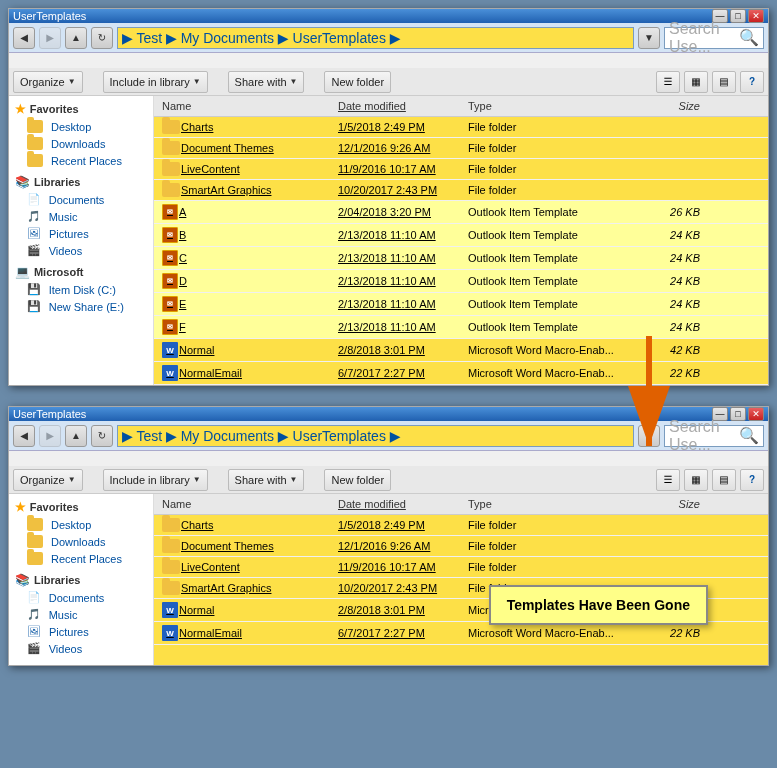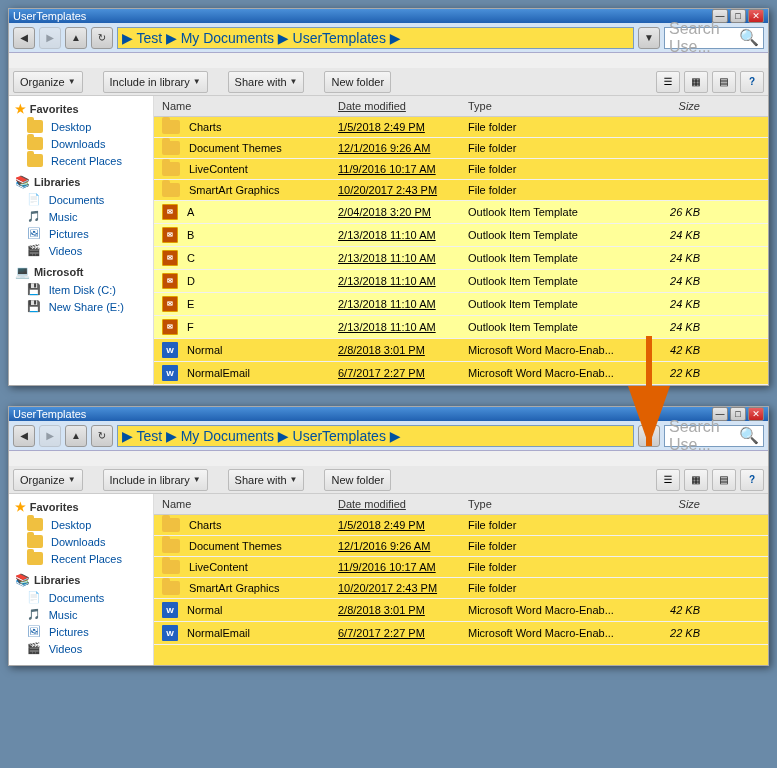--- a/index.html
+++ b/index.html
@@ -239,22 +239,23 @@
       font-size: 11px;
       border-bottom: 1px solid #f0f0f0;
       cursor: pointer;
     }
     .file-row.highlighted {
       background: #ffff99;
     }
     .file-row .col-name {
       display: flex;
       align-items: center;
-      gap: 9px;
+      gap: 1px;
       font-size: 11px;
+      text-decoration: underline;
     }
     .folder-icon {
       width: 18px;
       height: 14px;
       background: #f0c040;
       border-radius: 0 2px 2px 2px;
       position: relative;
       flex-shrink: 0;
     }
     .folder-icon::before {
@@ -710,13 +711,16 @@
         <span>NormalEmail</span>
       </div>
       <div class="col-date">6/7/2017 2:27 PM</div>
       <div class="col-type">Microsoft Word Macro-Enab...</div>
       <div class="col-size" style="text-align:right;">22 KB</div>
     </div>
         </div>
     </div>
   </div>
 
+  <div class="tooltip-box">
+    <span>Templates Have Been Gone</span>
+  </div>
 </div>
 
 </body></html>

